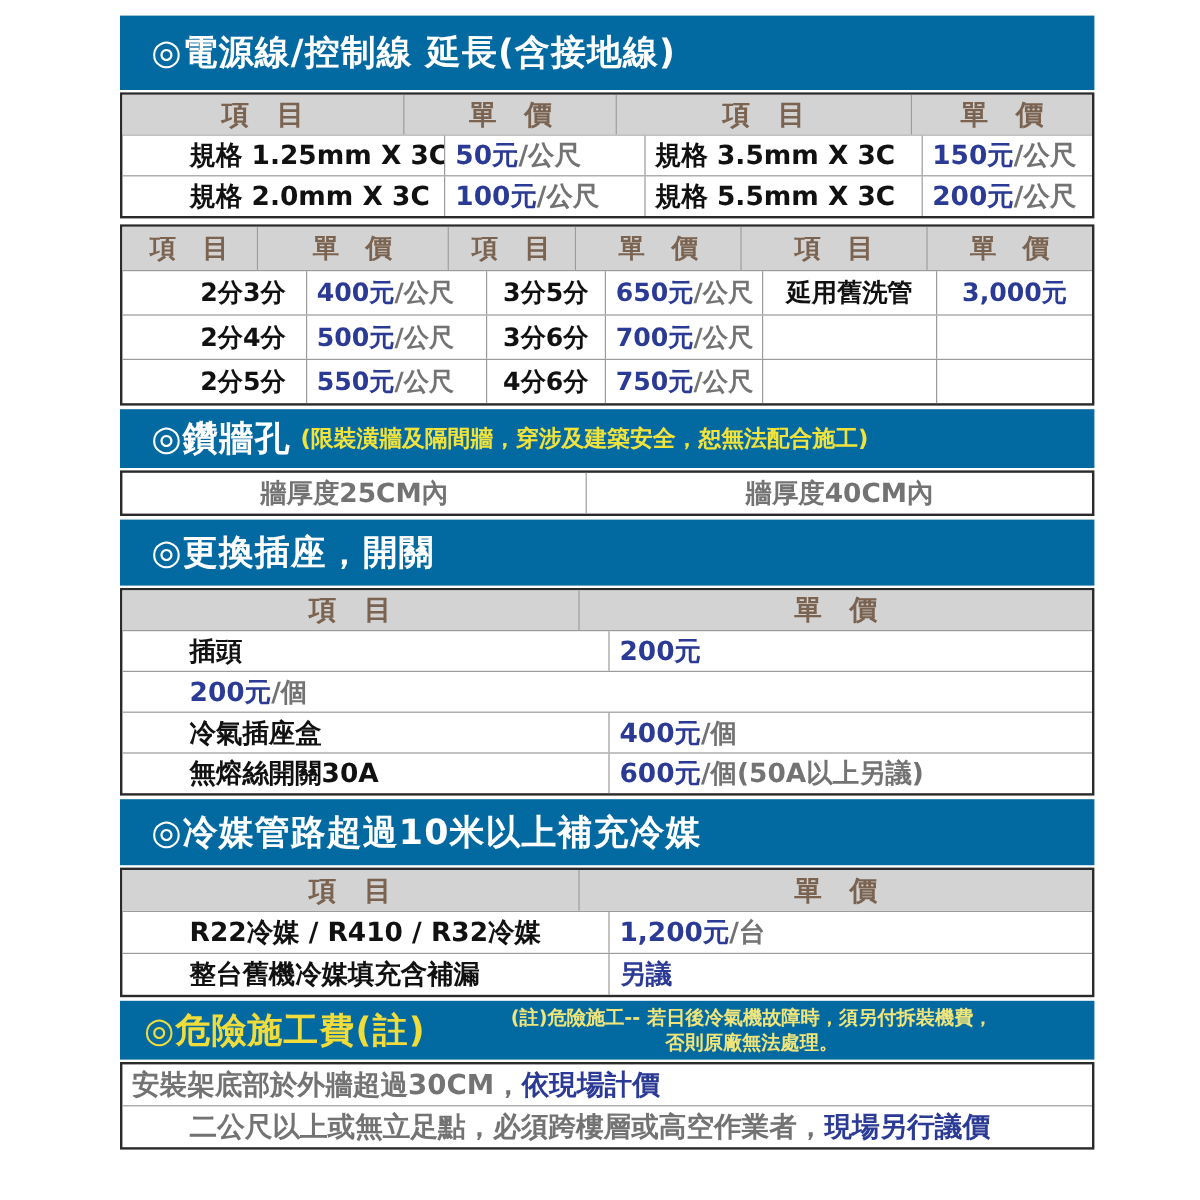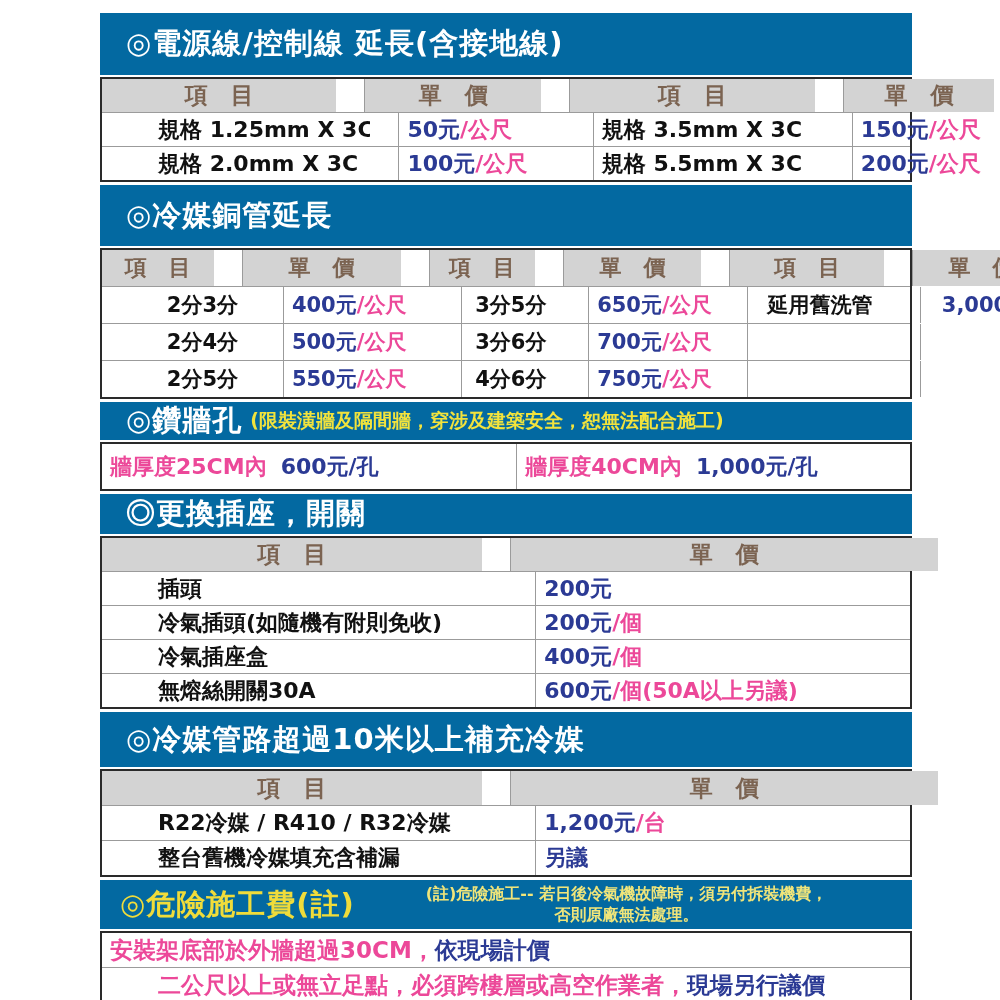--- a/index.html
+++ b/index.html
@@ -11,53 +11,53 @@
   .band{background:#0369a1;color:#ffffff;display:flex;align-items:center;
         padding:0 10px 0 26px;box-sizing:border-box;}
   .band-title{font-size:29px;letter-spacing:1px;white-space:nowrap;}
   .band-note-yellow{color:#f2e33c;font-size:19px;margin-left:8px;white-space:nowrap;}
   .yellow-title{color:#f0dc3a;}
   .danger-note{flex:1;color:#f0e57a;font-size:16px;line-height:1.3;text-align:center;
                padding-right:4px;}
 
   
   .tbl{border:2px solid #2a2a2a;background:#ffffff;margin-top:2px;box-sizing:border-box;}
-  .row{display:grid;gap:28px;}
+  .row{display:grid;}
   .row + .row{border-top:1px solid #9b9b9b;padding-left:48px;}
   .cell{display:flex;align-items:center;box-sizing:border-box;
         padding:2px 8px;font-size:22px;white-space:nowrap;overflow:hidden;}
   .cell + .cell{border-left:1px solid #9b9b9b;}
   .head{background:#d3d3d3;color:#7b6351;justify-content:center;font-size:23px;}
   .center{justify-content:center;padding:2px 2px;}
   .blue{color:#2b3a94;}
-  .black{color:#ec4899;}
+  .black{color:#737373;}
 
   .s1 .row{grid-template-columns:29% 21.9% 30.4% 18.7%;}
   .s1 .head-row .cell{height:27px;}
   .s1 .row .cell{height:33px;}
 
   .s2 .row{grid-template-columns:13.8% 19.7% 13.1% 17.2% 19.1% 17.1%;}
   .s2 .head-row .cell{height:27px;}
   .s2 .row .cell{height:36px;font-size:21px;}
   .s2 .head-row .cell{font-size:22px;}
 
   .s3 .row{grid-template-columns:47.8% 52.2%;}
-  .s3 .cell{height:45px;}
+  .s3 .cell{height:34px;flex-direction:column;}
 
   .s4 .row,.s5 .row{grid-template-columns:47% 53%;}
   .s4 .head-row .cell,.s5 .head-row .cell{height:27px;}
   .s4 .row .cell{height:33px;}
   .s5 .row .cell{height:34px;}
 
   .s6 .row{grid-template-columns:100%;}
   .s6 .cell{height:34px;font-size:23px;}
 
   .gap{height:3px;}
-  .b1{height:62px;} .b2{height:61px;} .b3{height:38px;}
-  .b4{height:40px;font-family:Liberation Serif, serif;} .b5{height:55px;} .b6{height:49px;padding-left:20px;}
+  .b1{height:62px;} .b2{height:61px;} .b3{height:49px;}
+  .b4{height:55px;} .b5{height:55px;} .b6{height:49px;padding-left:20px;}
 </style>
 </head>
 <body>
 
 <div class="page">
 
   <div class="band b1">
     <span class="band-title">◎電源線/控制線 延長(含接地線)</span>
   </div>
   <div class="tbl s1">
@@ -88,23 +88,20 @@
       <div class="cell">規格 5.5mm X 3C</div>
       <div class="cell">
           <span class="blue">200元</span>
           <span class="black">/公尺</span>
         </div>
     </div>
   </div>
 
   <div class="gap"></div>
 
-  <div class="band b2">
-    <span class="band-title">◎冷媒銅管延長</span>
-  </div>
   <div class="tbl s2">
     <div class="row head-row">
       <div class="cell head">項　目</div>
       <div class="cell head">單　價</div>
       <div class="cell head">項　目</div>
       <div class="cell head">單　價</div>
       <div class="cell head">項　目</div>
       <div class="cell head">單　價</div>
     </div>
     <div class="row">
@@ -181,21 +178,20 @@
       <div class="cell head">單　價</div>
     </div>
     <div class="row">
       <div class="cell">插頭</div>
       <div class="cell">
           <span class="blue">200元</span>
           <span class="black"></span>
         </div>
     </div>
     <div class="row">
-      <div class="cell">冷氣插頭(如隨機有附則免收)</div>
       <div class="cell">
           <span class="blue">200元</span>
           <span class="black">/個</span>
         </div>
     </div>
     <div class="row">
       <div class="cell">冷氣插座盒</div>
       <div class="cell">
           <span class="blue">400元</span>
           <span class="black">/個</span>

